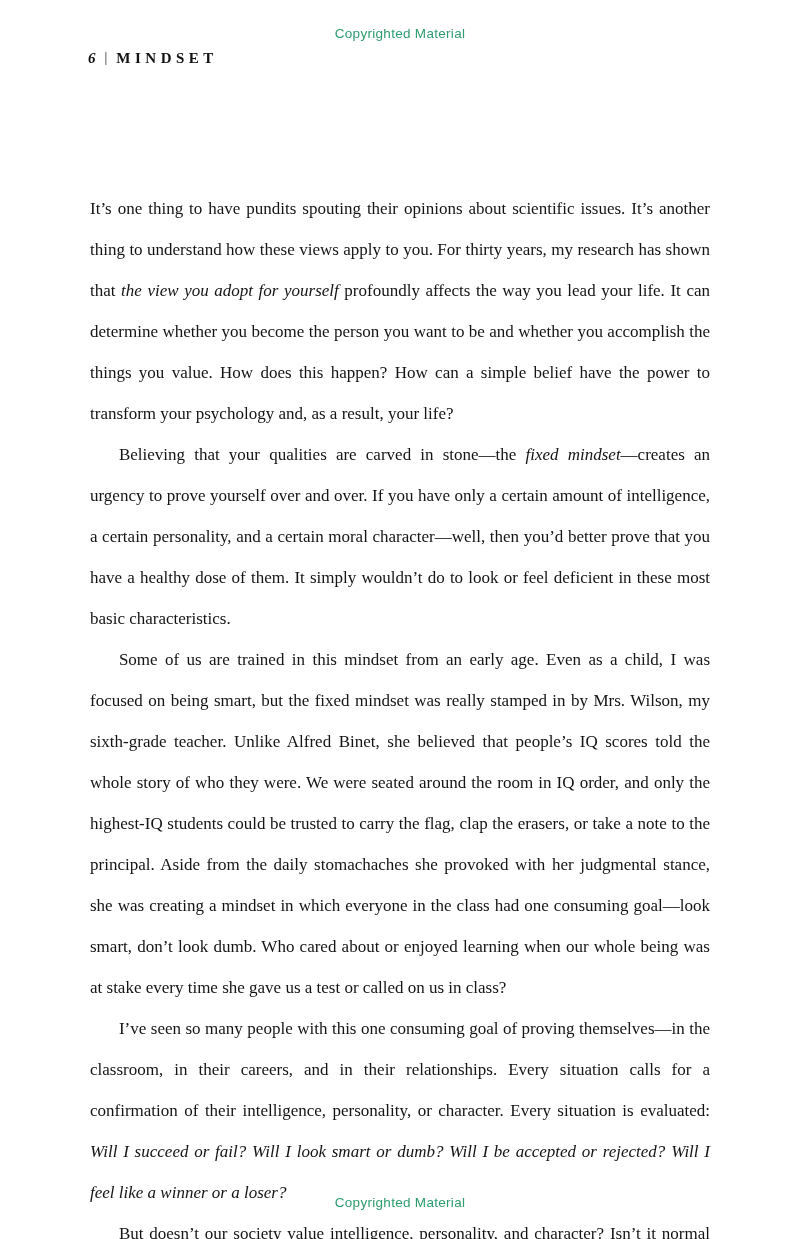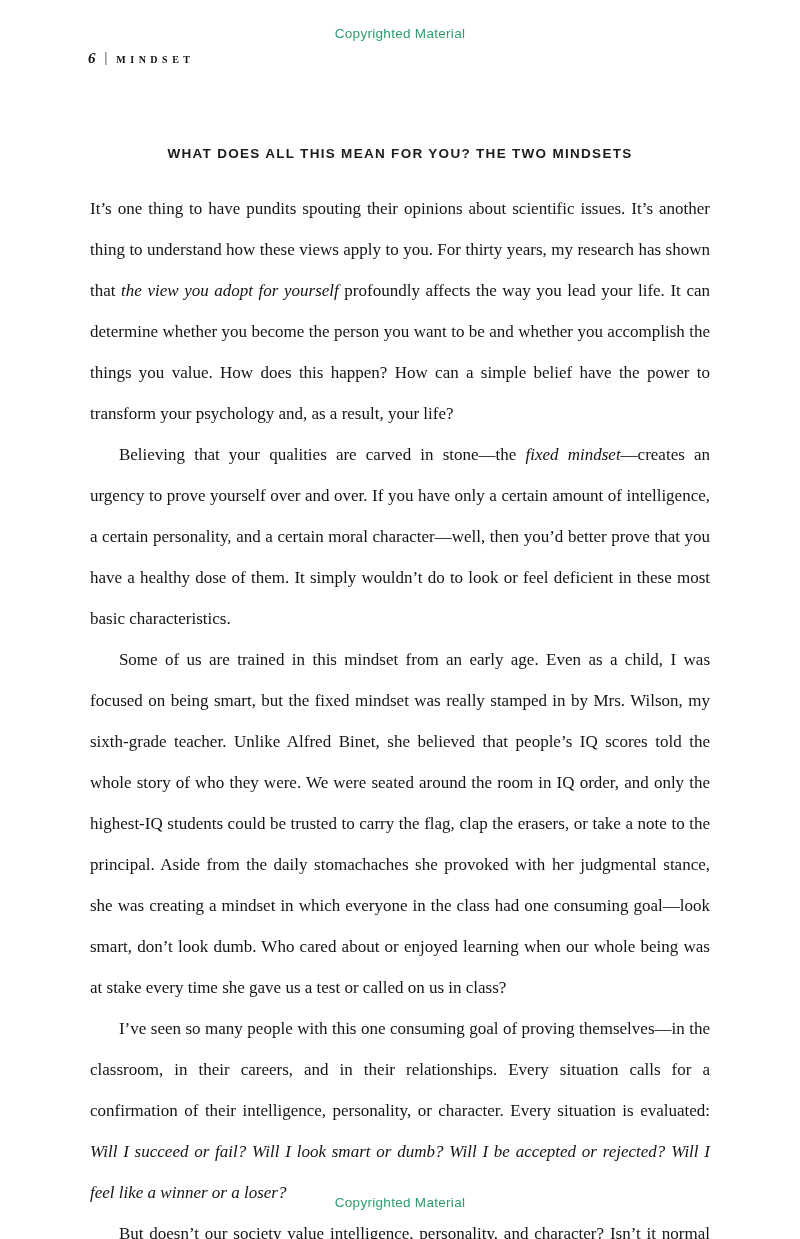--- a/index.html
+++ b/index.html
@@ -45,21 +45,21 @@
     color: #111;
   }
   .running-header .sep {
     font-size: 14px;
     font-weight: 400;
     color: #222;
     position: relative;
     top: -1px;
   }
   .running-header .booktitle {
-    font-size: 10px;
+    font-size: 15px;
     font-weight: 700;
     letter-spacing: 4.5px;
     color: #111;
   }
 
   .section-heading {
     position: absolute;
     top: 146px;
     left: 0;
     width: 100%;
@@ -98,21 +98,20 @@
 <div class="page">
 
   <div class="copyright top">Copyrighted Material</div>
 
   <div class="running-header">
     <span class="pagenum">6</span>
     <span class="sep">|</span>
     <span class="booktitle">MINDSET</span>
   </div>
 
-  <h1 class="section-heading">WHAT DOES ALL THIS MEAN FOR YOU? THE TWO MINDSETS</h1>
 
   <div class="body-text">
       <p><span>It’s one thing to have pundits spouting their opinions about scientific issues. It’s another thing to understand how these views apply to you. For thirty years, my research has shown that </span><em>the view you adopt for yourself</em><span> profoundly affects the way you lead your life. It can determine whether you become the person you want to be and whether you accomplish the things you value. How does this happen? How can a simple belief have the power to transform your psychology and, as a result, your life?</span></p>
       <p><span>Believing that your qualities are carved in stone—the </span><em>fixed mindset</em><span>—creates an urgency to prove yourself over and over. If you have only a certain amount of intelligence, a certain personality, and a certain moral character—well, then you’d better prove that you have a healthy dose of them. It simply wouldn’t do to look or feel deficient in these most basic characteristics.</span></p>
       <p><span>Some of us are trained in this mindset from an early age. Even as a child, I was focused on being smart, but the fixed mindset was really stamped in by Mrs. Wilson, my sixth-grade teacher. Unlike Alfred Binet, she believed that people’s IQ scores told the whole story of who they were. We were seated around the room in IQ order, and only the highest-IQ students could be trusted to carry the flag, clap the erasers, or take a note to the principal. Aside from the daily stomachaches she provoked with her judgmental stance, she was creating a mindset in which everyone in the class had one consuming goal—look smart, don’t look dumb. Who cared about or enjoyed learning when our whole being was at stake every time she gave us a test or called on us in class?</span></p>
       <p><span>I’ve seen so many people with this one consuming goal of proving themselves—in the classroom, in their careers, and in their relationships. Every situation calls for a confirmation of their intelligence, personality, or character. Every situation is evaluated: </span><em>Will I succeed or fail? Will I look smart or dumb? Will I be accepted or rejected? Will I feel like a winner or a loser?</em></p>
       <p><span>But doesn’t our society value intelligence, personality, and character? Isn’t it normal to want these traits? Yes, but . . .</span></p>
       <p><span>There’s another creates in which these traits are not simply a hand</span></p>
     </div>
 

